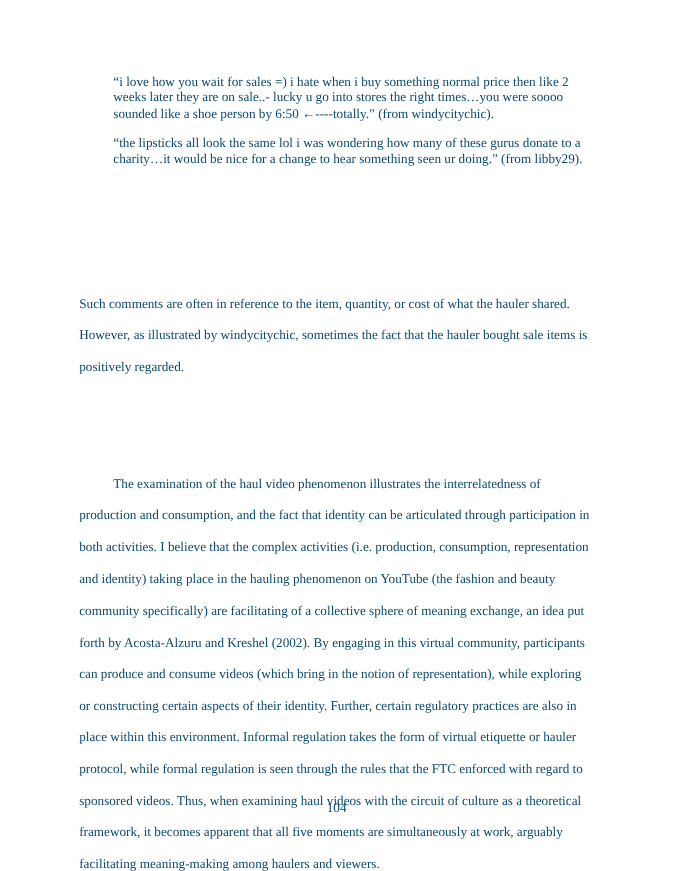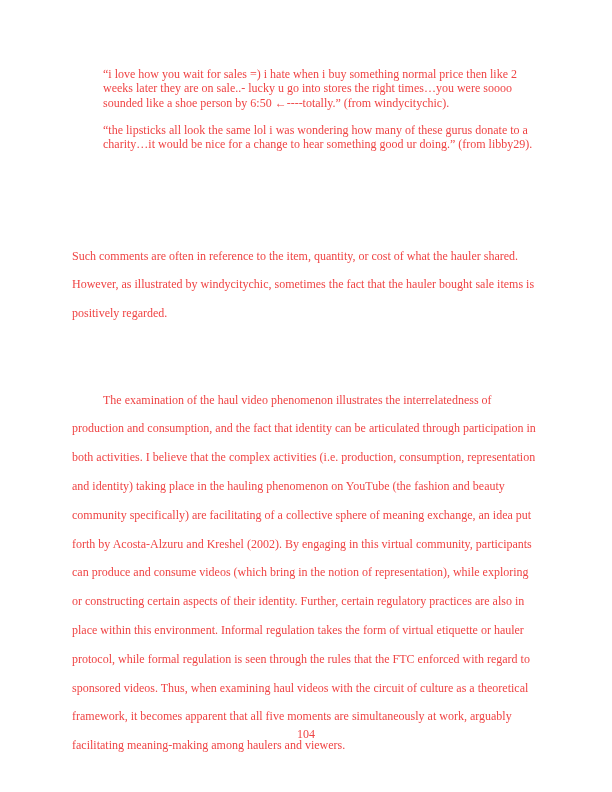--- a/index.html
+++ b/index.html
@@ -5,21 +5,21 @@
   html, body {
     margin: 0;
     padding: 0;
     background: #ffffff;
   }
   .page {
     position: relative;
     width: 612px;
     height: 792px;
     background: #ffffff;
-    color: #ef4444;
+    color: #0c4a6e;
     font-family: "Liberation Serif", "DejaVu Serif", serif;
     font-size: 12px;
     overflow: hidden;
   }
   .block {
     position: absolute;
     white-space: pre;       
   }
   .quote {
     left: 103px;
@@ -28,42 +28,42 @@
   }
   .quote-1 { top: 67px; }
   .quote-2 { top: 122.5px; }
   .quote-3 { top: 162.5px; }
   .body-text {
     left: 72px;
     right: 60px;
     top: 184px;
     line-height: 28.8px;
   }
-  .para { white-space: pre; }
+  .para { white-space: pre; margin-top: 20px; }
   .para-indent { text-indent: 31px; }
   .page-number {
     position: absolute;
     top: 727px;
     left: 0;
     width: 612px;
     text-align: center;
     line-height: 14.3px;
   }
 </style>
 </head>
 <body>
 
 <div class="page">
 
   <div class="block quote quote-1">“i love how you wait for sales =) i hate when i buy something normal price then like 2
 weeks later they are on sale..- lucky u go into stores the right times…you were soooo
 sounded like a shoe person by 6:50 ←----totally.” (from windycitychic).</div>
 
   <div class="block quote quote-2">“the lipsticks all look the same lol i was wondering how many of these gurus donate to a
-charity…it would be nice for a change to hear something good ur doing.” (from libby29).</div>
+charity…it would be nice for a change to hear something seen ur doing.” (from libby29).</div>
 
 
   <div class="block body-text">
     <div class="para">Such comments are often in reference to the item, quantity, or cost of what the hauler shared.
 However, as illustrated by windycitychic, sometimes the fact that the hauler bought sale items is
 positively regarded.</div>
     <div class="para para-indent">The examination of the haul video phenomenon illustrates the interrelatedness of
 production and consumption, and the fact that identity can be articulated through participation in
 both activities. I believe that the complex activities (i.e. production, consumption, representation
 and identity) taking place in the hauling phenomenon on YouTube (the fashion and beauty

